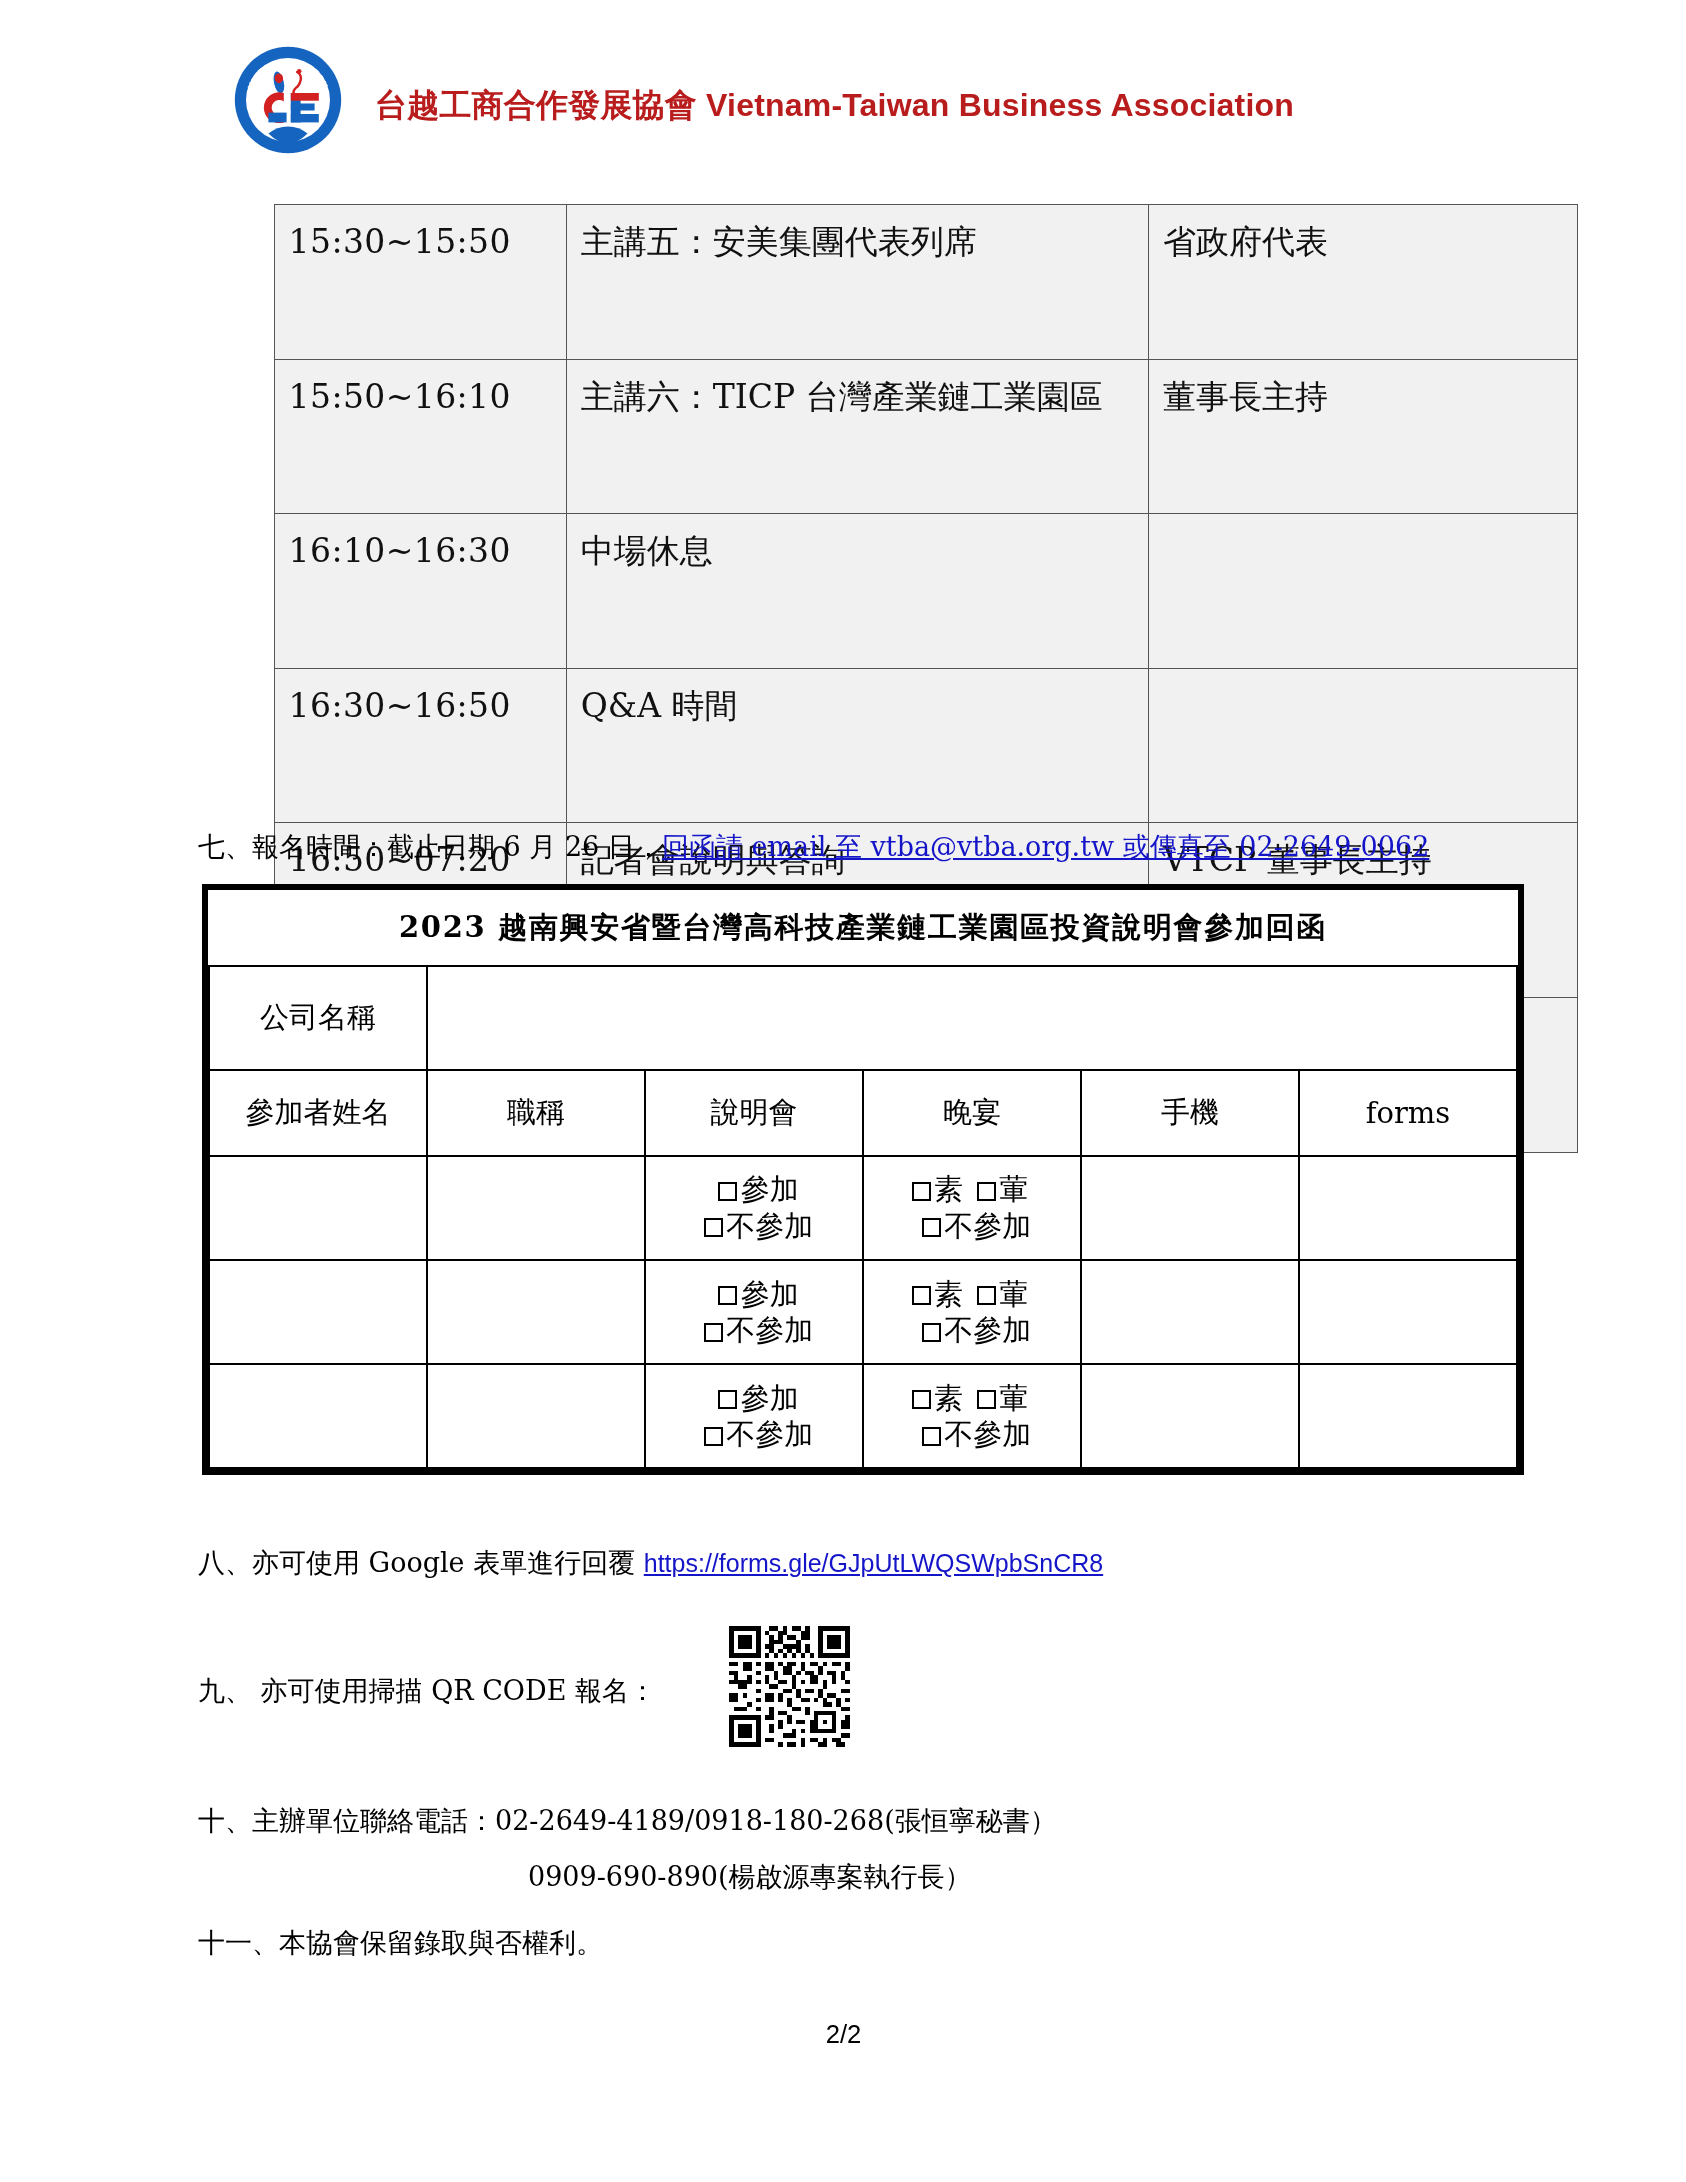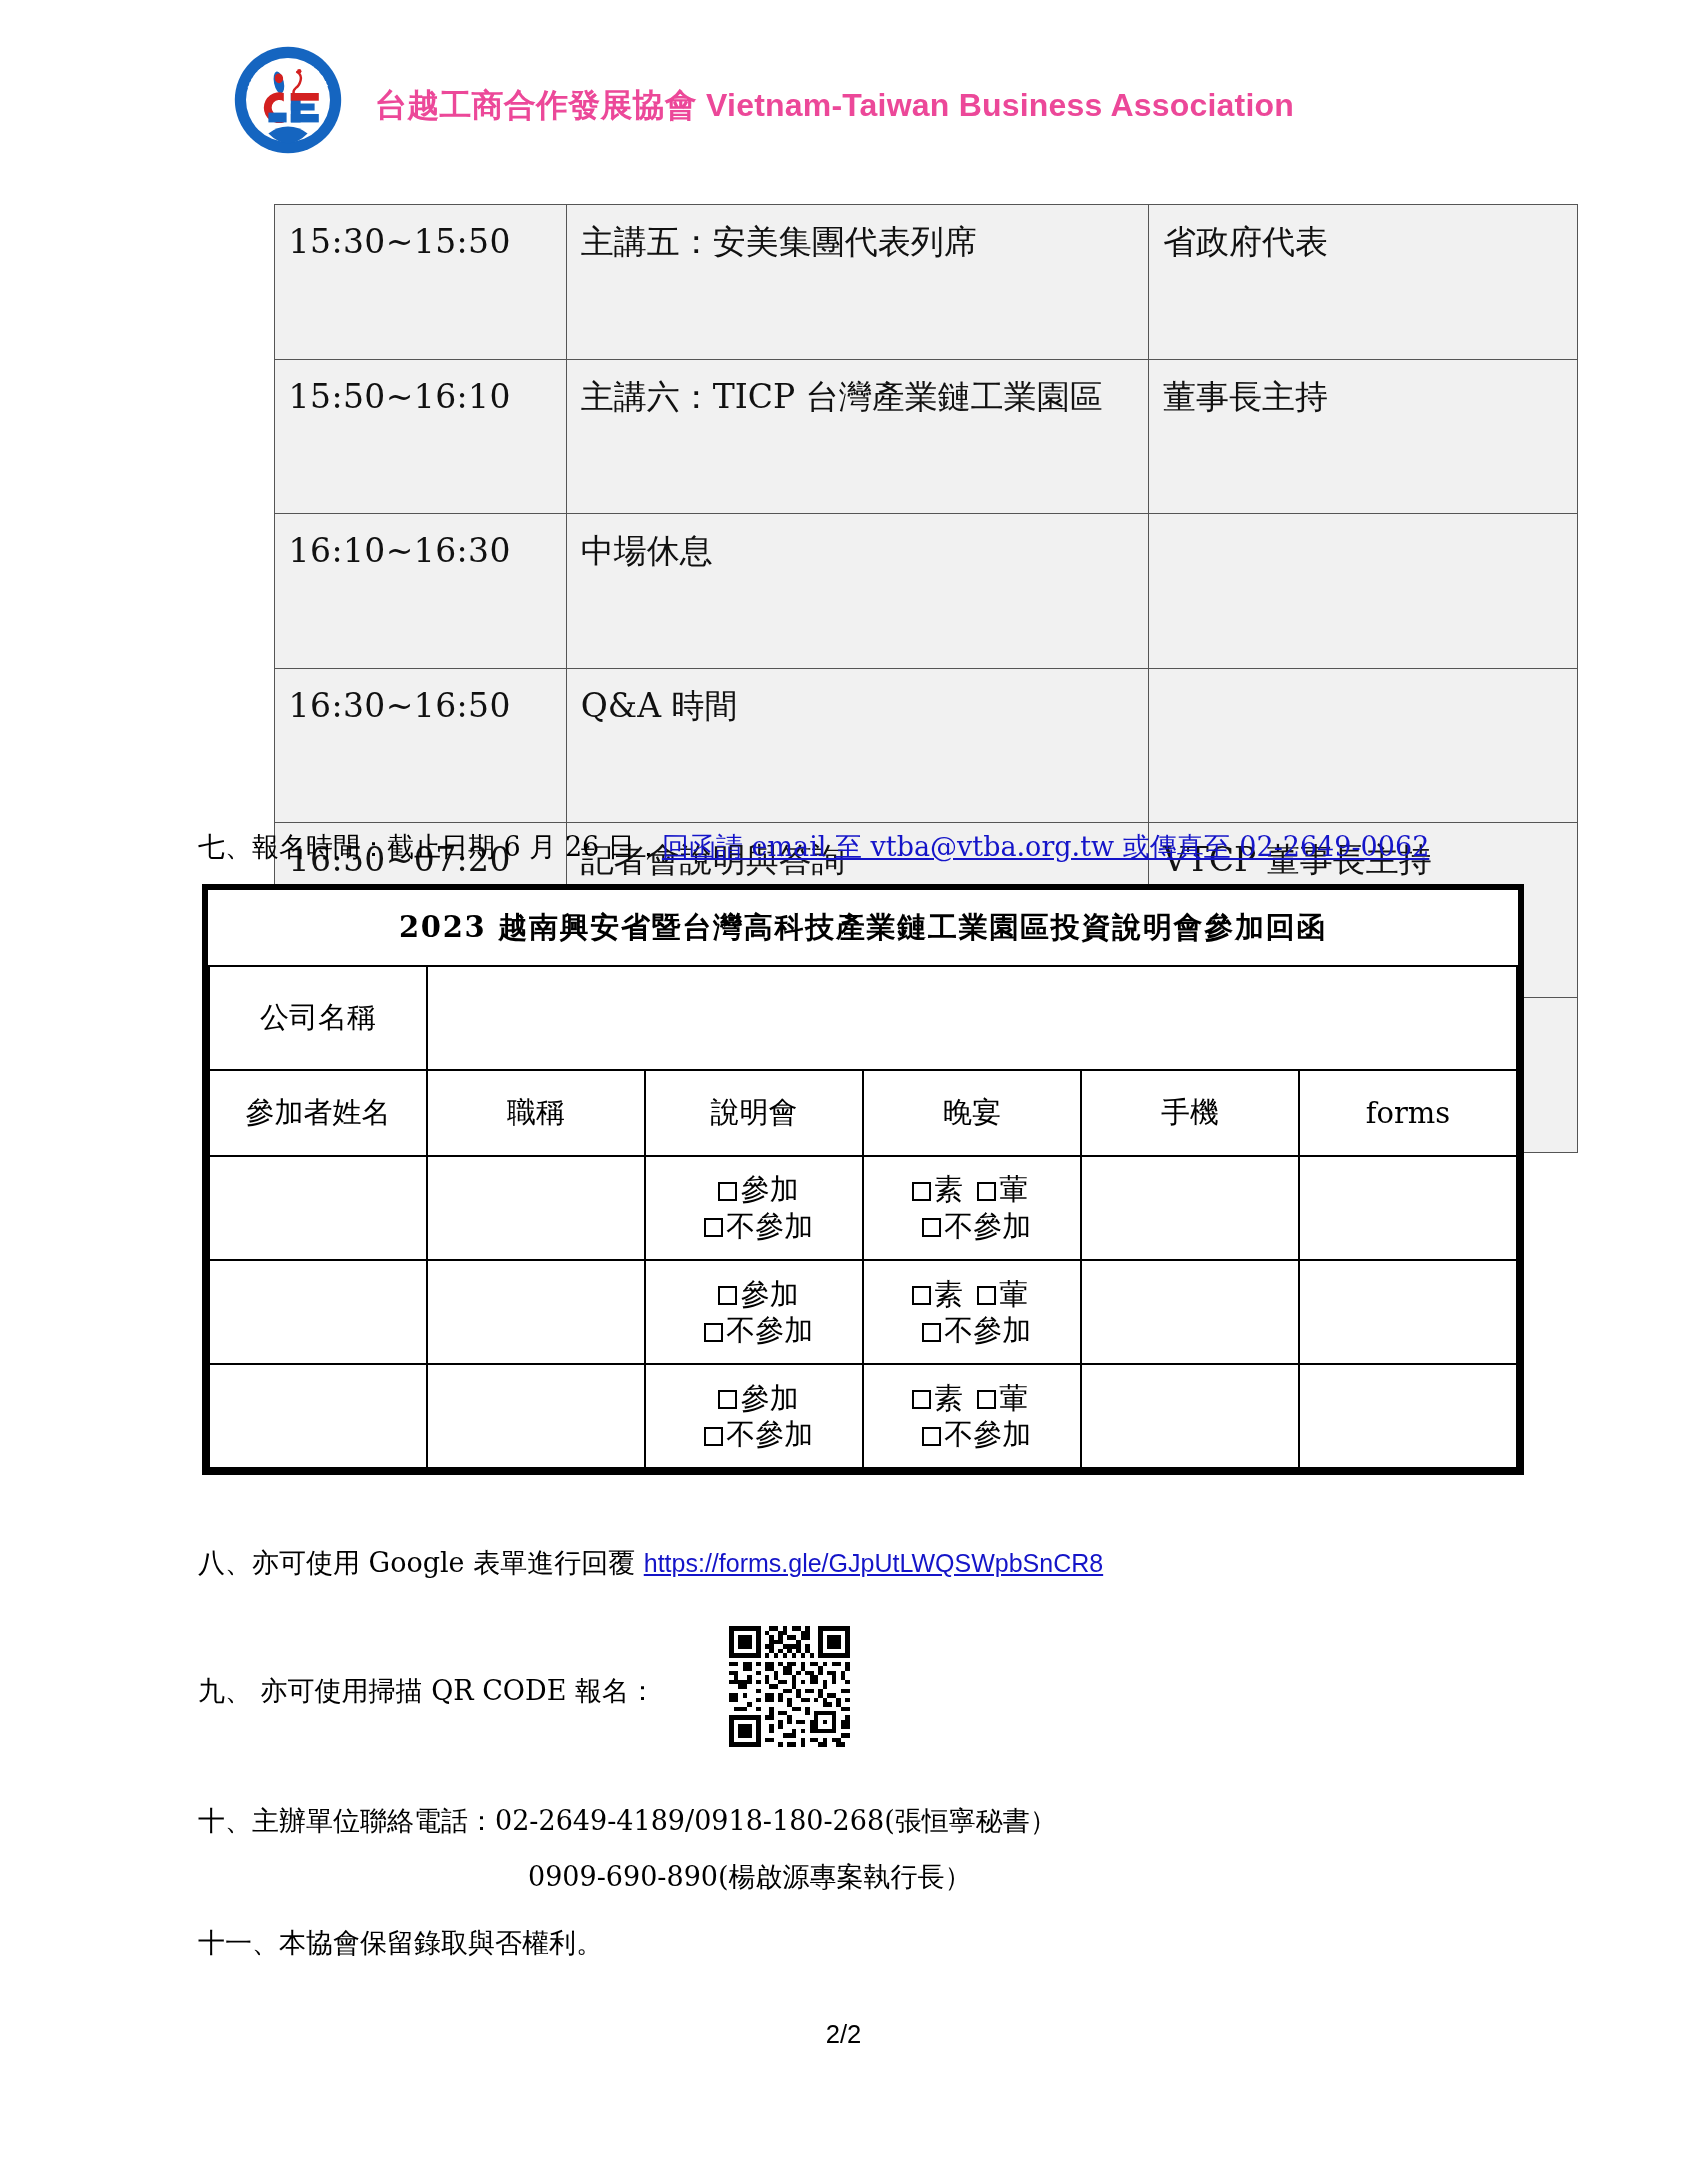--- a/index.html
+++ b/index.html
@@ -32,21 +32,21 @@
     flex: 0 0 auto;
   }
   .logo-svg { display: block; }
   .org-title {
     font-family: "Liberation Sans", sans-serif;
     font-weight: bold;
     font-size: 32px;
     letter-spacing: 0.2px;
     white-space: nowrap;
     line-height: 1.1;
-    color: #ec4899;
+    color: #b91c1c;
     padding-top: 10.2px;
   }
 
   
   .schedule-table {
     position: absolute;
     left: 274px;
     top: 204px;
     width: 1218px;
     border-collapse: collapse;

